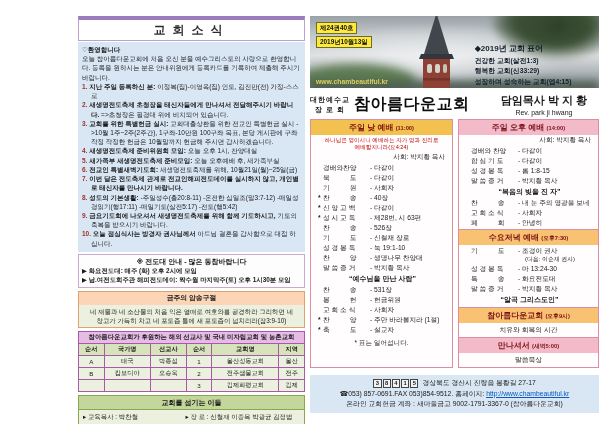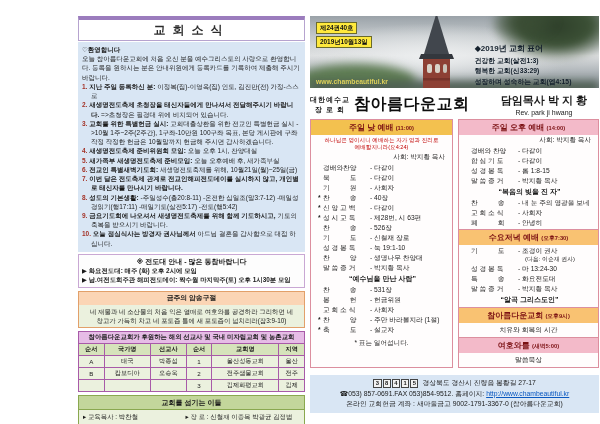--- a/index.html
+++ b/index.html
@@ -428,21 +428,21 @@
         <div class="sermon">“알곡 그리스도인”</div>
       </div>
 
       <div class="sechead h-orange bdr-t">
         <span>참아름다운교회</span>
         <span class="time">(오후9시)</span>
       </div>
       <div class="center-line">치유와 회복의 시간</div>
 
       <div class="sechead h-pink bdr-t">
-        <span>여호와를</span>
+        <span>만나셔서</span>
         <span class="time">(새벽5:00)</span>
       </div>
       <div class="center-line">말씀묵상</div>
     </div>
   </div>
 
   <div id="footer">
     <div>
       <span class="zip"><span>3</span><span>8</span><span>4</span><span>1</span><span>5</span></span><span>경상북도 경산시 진량읍 봉황길 27-17</span>
     </div>

